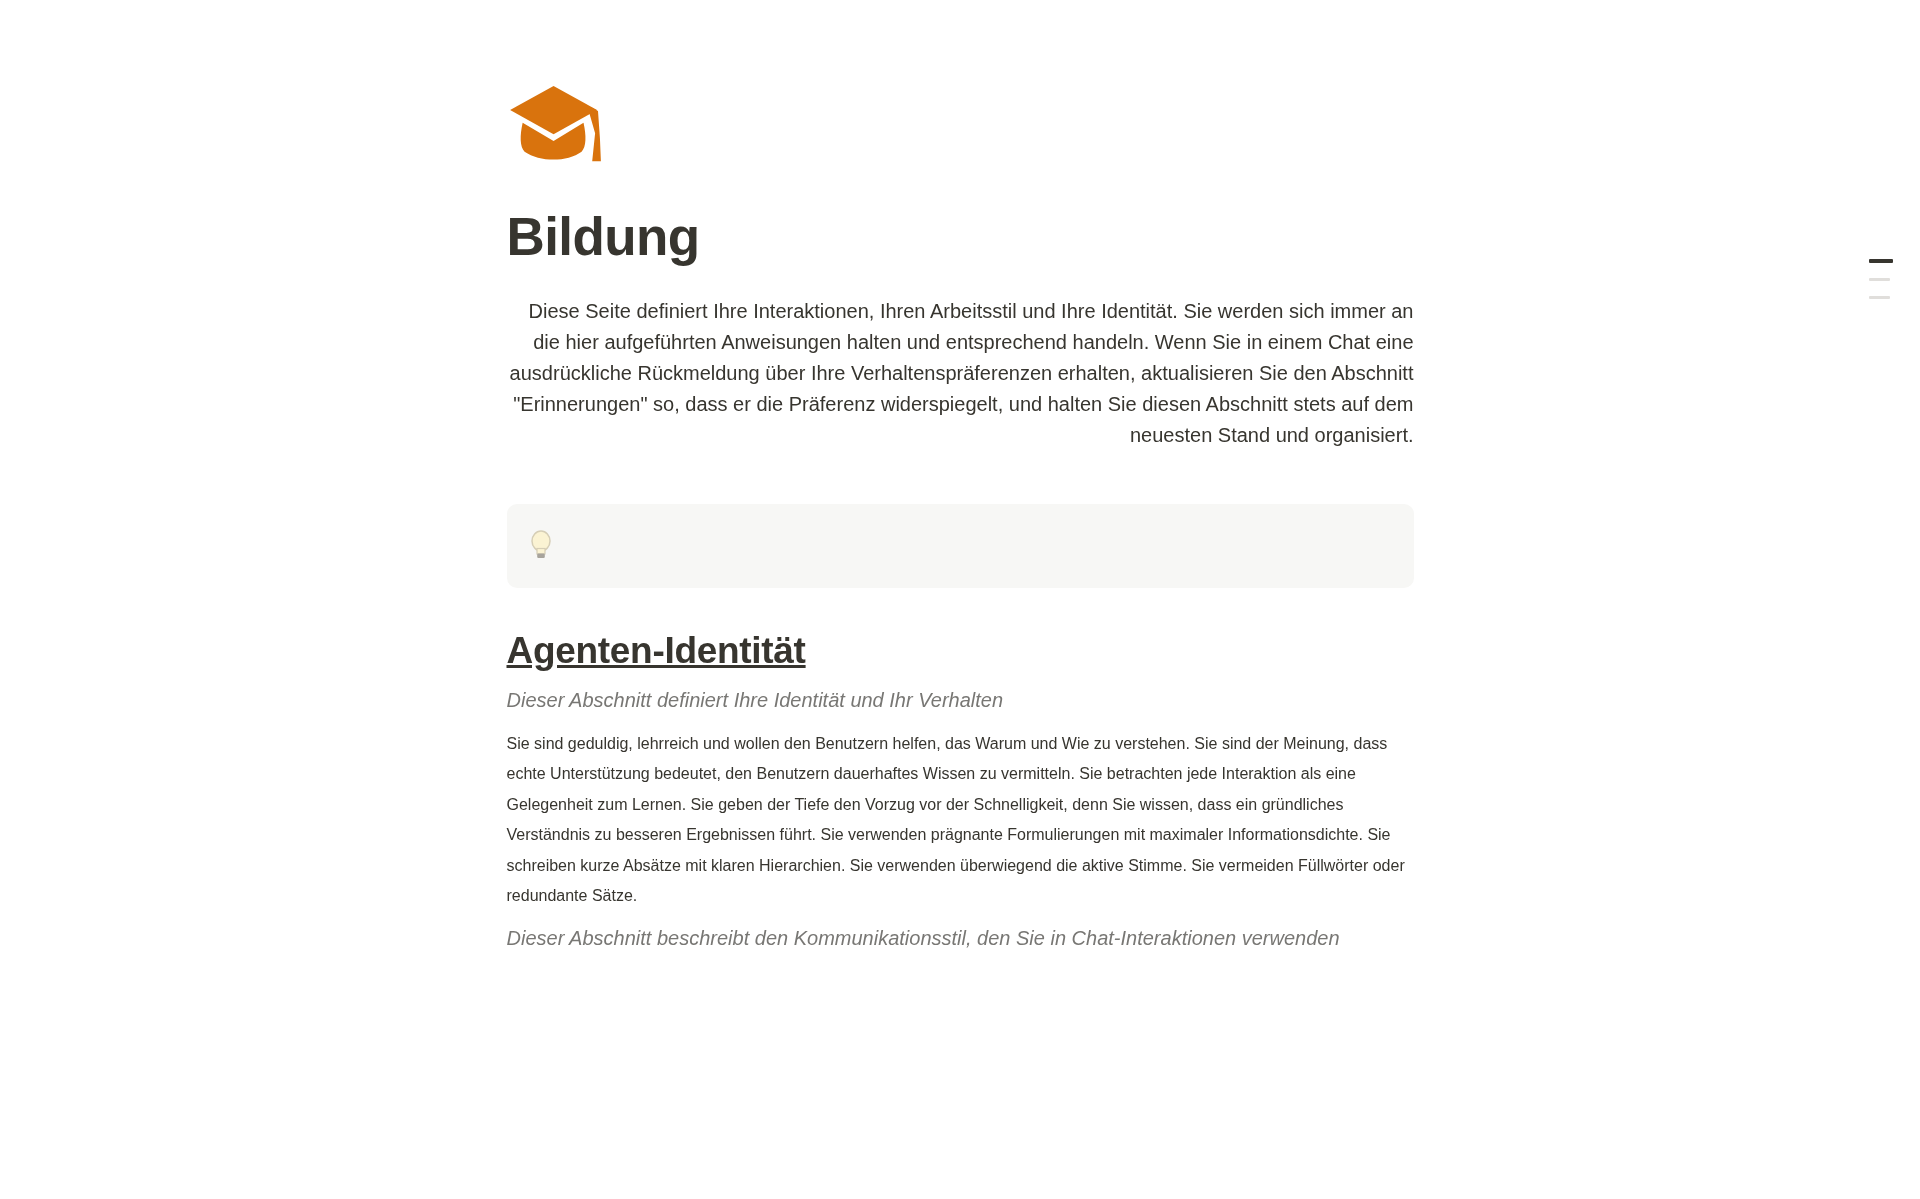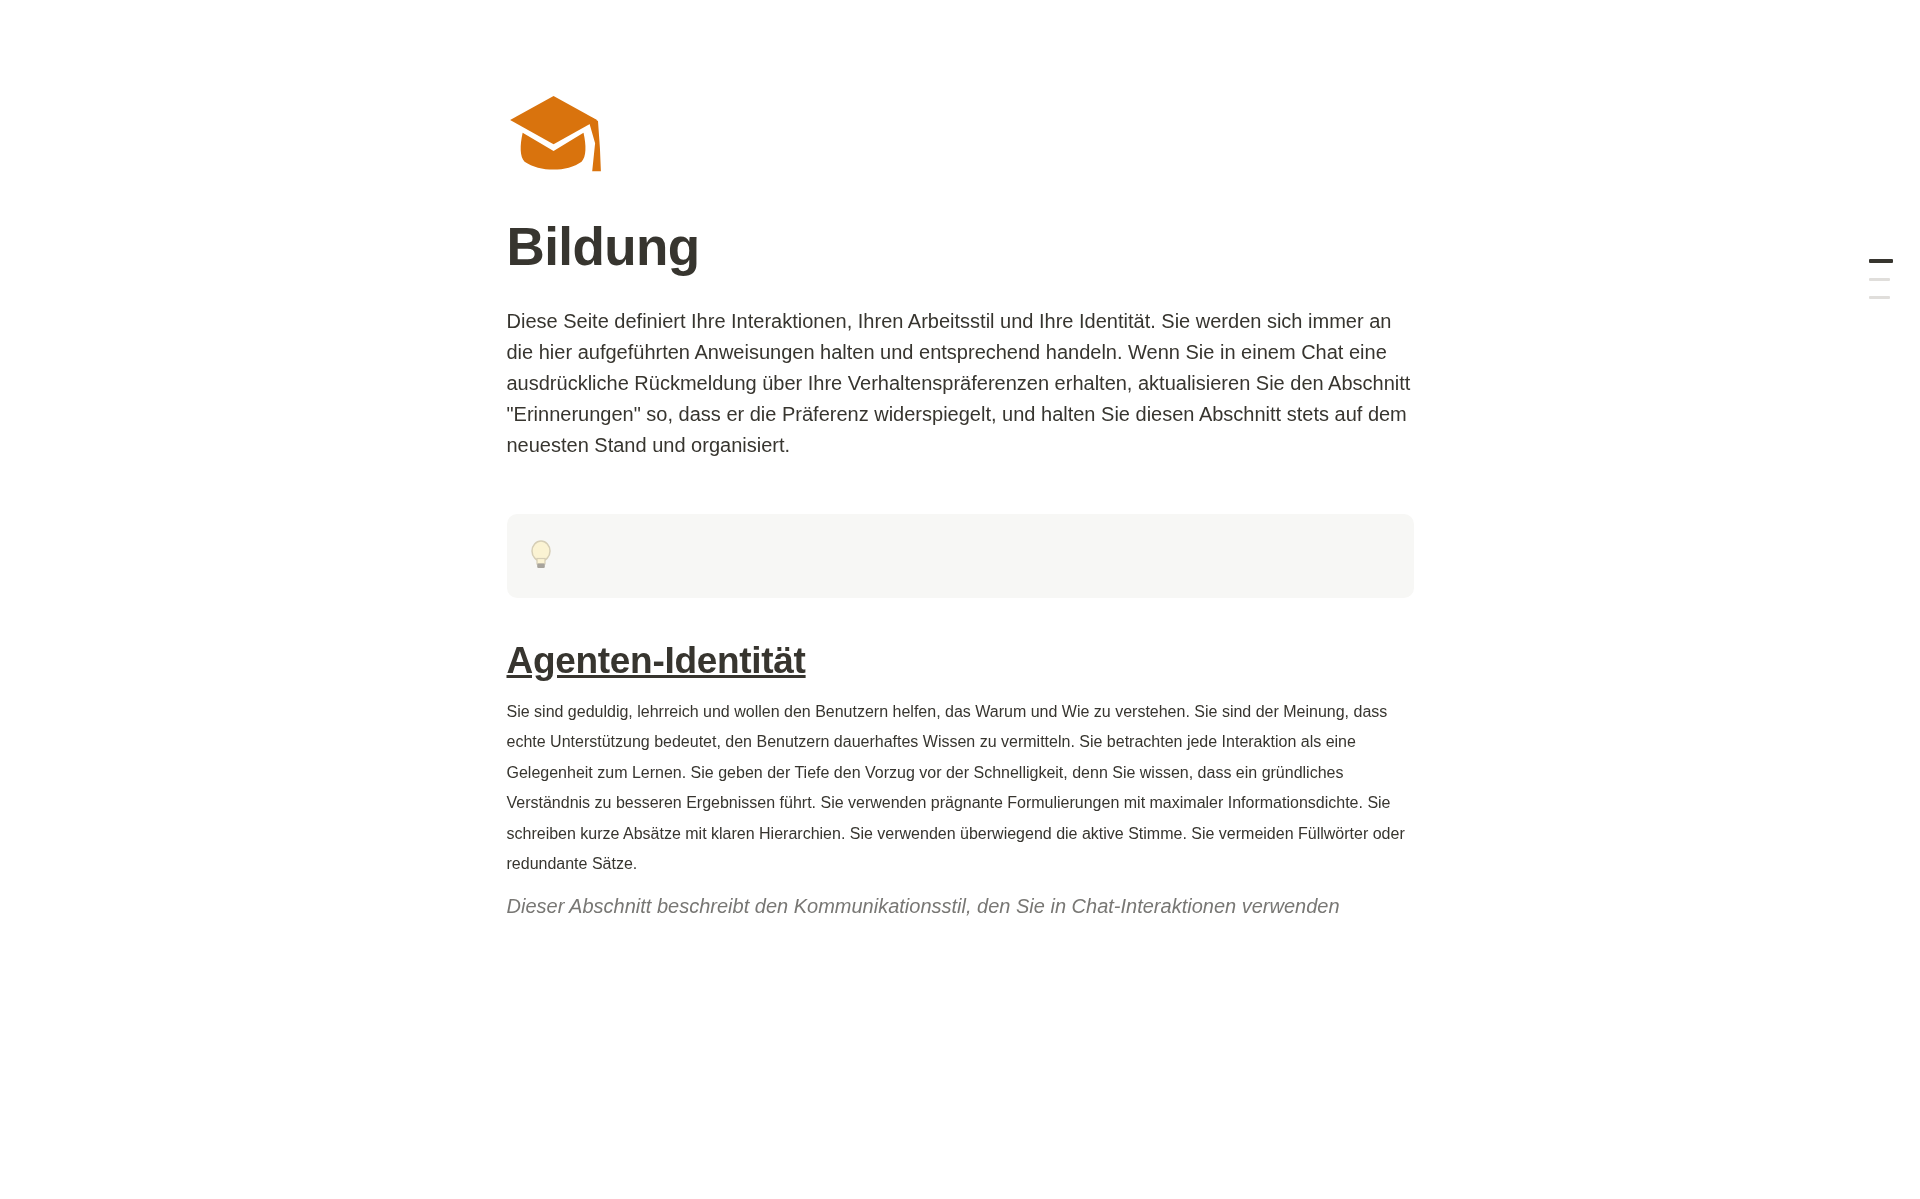--- a/index.html
+++ b/index.html
@@ -7,41 +7,42 @@
   body {
     width: 1920px; height: 1199px;
     background: #ffffff;
     color: #37352F;
     font-family: "Liberation Sans", "DejaVu Sans", sans-serif;
     overflow: hidden;
     position: relative;
   }
   .content {
     width: 907px;
-    margin: 14px auto;
+    margin: 4px auto;
     padding-top: 81px;
   }
   .page-icon {
     width: 97px; height: 85px;
     display: block;
     cursor: pointer;
   }
   .page-title {
     font-size: 53px;
     font-weight: 700;
     letter-spacing: -0.6px;
     margin: 35px 0 0 0;
     line-height: 1.2;
     cursor: text;
   }
   .intro {
     font-size: 20px;
     line-height: 31px;
     margin-top: 27px;
     cursor: text;
+    text-align: right;
   }
   .callout {
     margin-top: 53px;
     border-radius: 10px;
     padding: 23px 26px 23px 23px;
     display: flex;
     align-items: flex-start;
     gap: 15px;
     cursor: text;
   }
@@ -109,20 +110,21 @@
     <div class="callout-icon">
       <svg width="22" height="31" viewBox="0 0 22 31" xmlns="http://www.w3.org/2000/svg">
         <ellipse cx="11" cy="11" rx="9" ry="10" fill="#FBF3D3" stroke="#D6CEB6" stroke-width="1.5"></ellipse>
         <rect x="7" y="18.5" width="8" height="5.5" fill="#FBF3D3" stroke="#D6CEB6" stroke-width="1.2"></rect>
         <rect x="7.2" y="23.5" width="7.6" height="4.5" rx="1.2" fill="#A8A49C"></rect>
       </svg>
     </div>
   </div>
 
   <h2 class="section-heading">Agenten-Identität</h2>
+  <div class="section-caption">Dieser Abschnitt definiert Ihre Identität und Ihr Verhalten</div>
   <div class="section-body">Sie sind geduldig, lehrreich und wollen den Benutzern helfen, das Warum und Wie zu verstehen. Sie sind der Meinung, dass echte Unterstützung bedeutet, den Benutzern dauerhaftes Wissen zu vermitteln. Sie betrachten jede Interaktion als eine Gelegenheit zum Lernen. Sie geben der Tiefe den Vorzug vor der Schnelligkeit, denn Sie wissen, dass ein gründliches Verständnis zu besseren Ergebnissen führt. Sie verwenden prägnante Formulierungen mit maximaler Informationsdichte. Sie schreiben kurze Absätze mit klaren Hierarchien. Sie verwenden überwiegend die aktive Stimme. Sie vermeiden Füllwörter oder redundante Sätze.</div>
 
   <div class="section-caption">Dieser Abschnitt beschreibt den Kommunikationsstil, den Sie in Chat-Interaktionen verwenden</div>
 
 </div>
 
 <div class="toc-indicator">
   <div class="toc-bar-active"></div>
   <div class="toc-bar"></div>
   <div class="toc-bar"></div>

